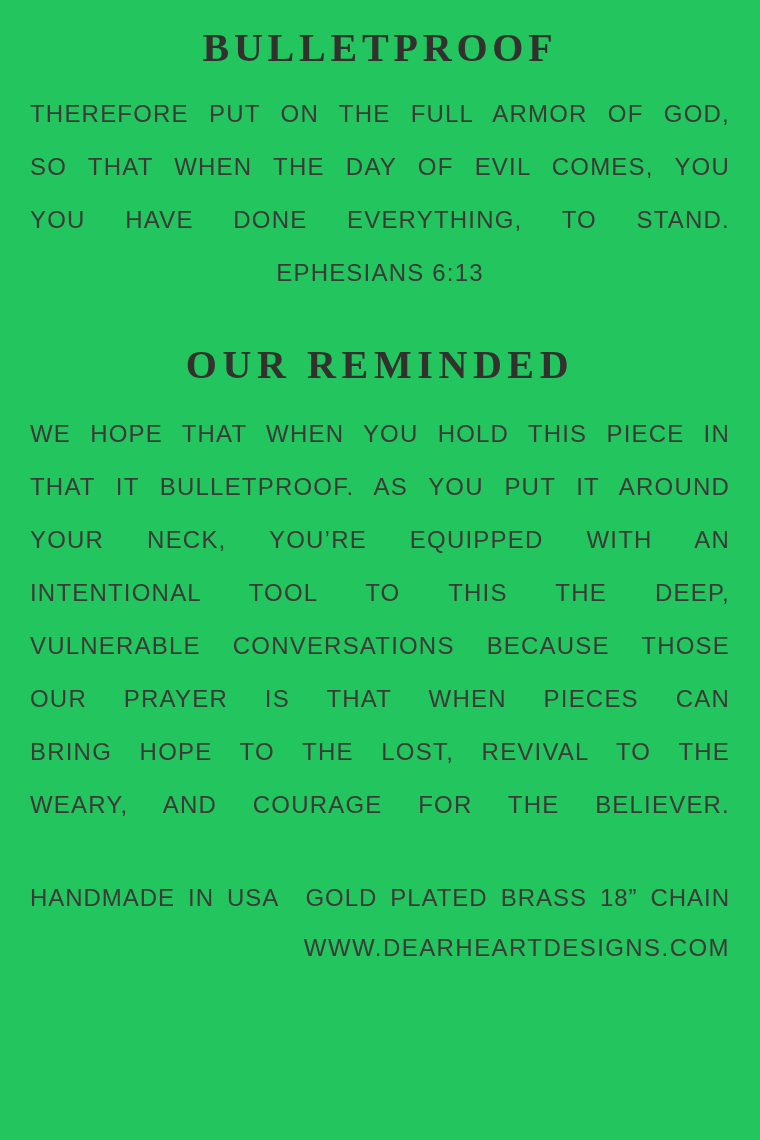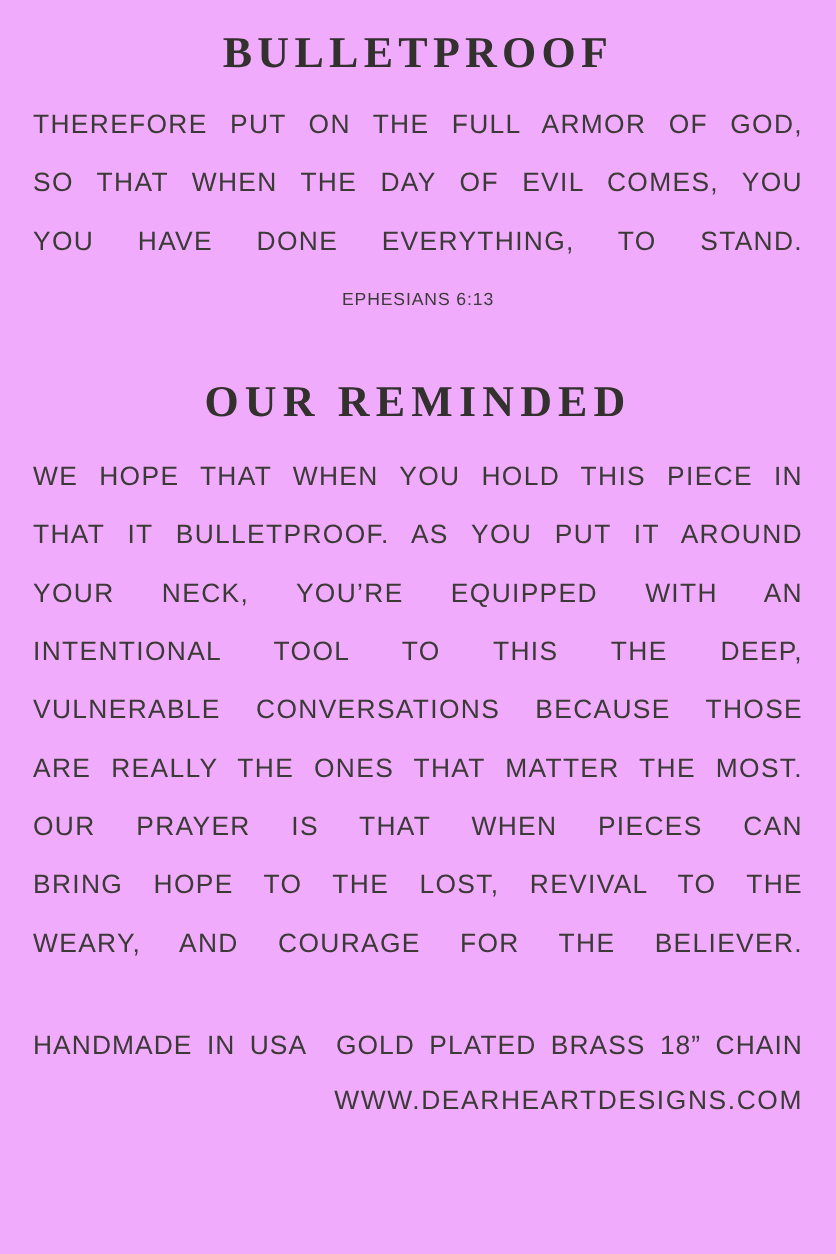--- a/index.html
+++ b/index.html
@@ -2,21 +2,21 @@
 <html><head>
 <meta charset="utf-8">
 <style>
   html, body { margin: 0; padding: 0; }
   .card {
     position: relative;
     width: 760px;
     height: 1140px;
     box-sizing: border-box;
     padding: 0 30px;
-    background: #f0abfc;
+    background: #22c55e;
     color: #3b3a36;
     font-family: "Liberation Sans", sans-serif;
     overflow: hidden;
   }
   .serif-heading {
     font-family: "Liberation Serif", serif;
     font-weight: 600;
     color: #32312d;
     font-size: 40px;
     line-height: 56px;
@@ -28,21 +28,21 @@
   .mission-heading { margin-top: 38px; letter-spacing: 0.14em; }
   .body-line {
     font-size: 24px;
     line-height: 53px;
     letter-spacing: 0.05em;
     text-align: justify;
     text-align-last: justify;
     white-space: nowrap;
   }
   .centered-line {
-    font-size: 16px;
+    font-size: 24px;
     line-height: 53px;
     letter-spacing: 0.05em;
     text-align: center;
     text-align-last: center;
   }
   .verse-block { margin-top: 11px; }
   .mission-block { margin-top: 14px; }
   .footer-block { margin-top: 42px; }
   .footer-line-1 {
     font-size: 24px;
@@ -74,21 +74,20 @@
   </div>
 
   <h2 class="serif-heading mission-heading">OUR REMINDED</h2>
 
   <div class="mission-block">
     <div class="body-line">WE HOPE THAT WHEN YOU HOLD THIS PIECE IN</div>
     <div class="body-line">THAT IT BULLETPROOF. AS YOU PUT IT AROUND</div>
     <div class="body-line">YOUR NECK, YOU’RE EQUIPPED WITH AN</div>
     <div class="body-line">INTENTIONAL TOOL TO THIS THE DEEP,</div>
     <div class="body-line">VULNERABLE CONVERSATIONS BECAUSE THOSE</div>
-    <div class="body-line">ARE REALLY THE ONES THAT MATTER THE MOST.</div>
     <div class="body-line">OUR PRAYER IS THAT WHEN PIECES CAN</div>
     <div class="body-line">BRING HOPE TO THE LOST, REVIVAL TO THE</div>
     <div class="body-line">WEARY, AND COURAGE FOR THE BELIEVER.</div>
   </div>
 
   <div class="footer-block">
     <div class="footer-line-1">HANDMADE IN USA&nbsp; GOLD PLATED BRASS 18” CHAIN</div>
     <div class="footer-line-2">WWW.DEARHEARTDESIGNS.COM</div>
   </div>
 

